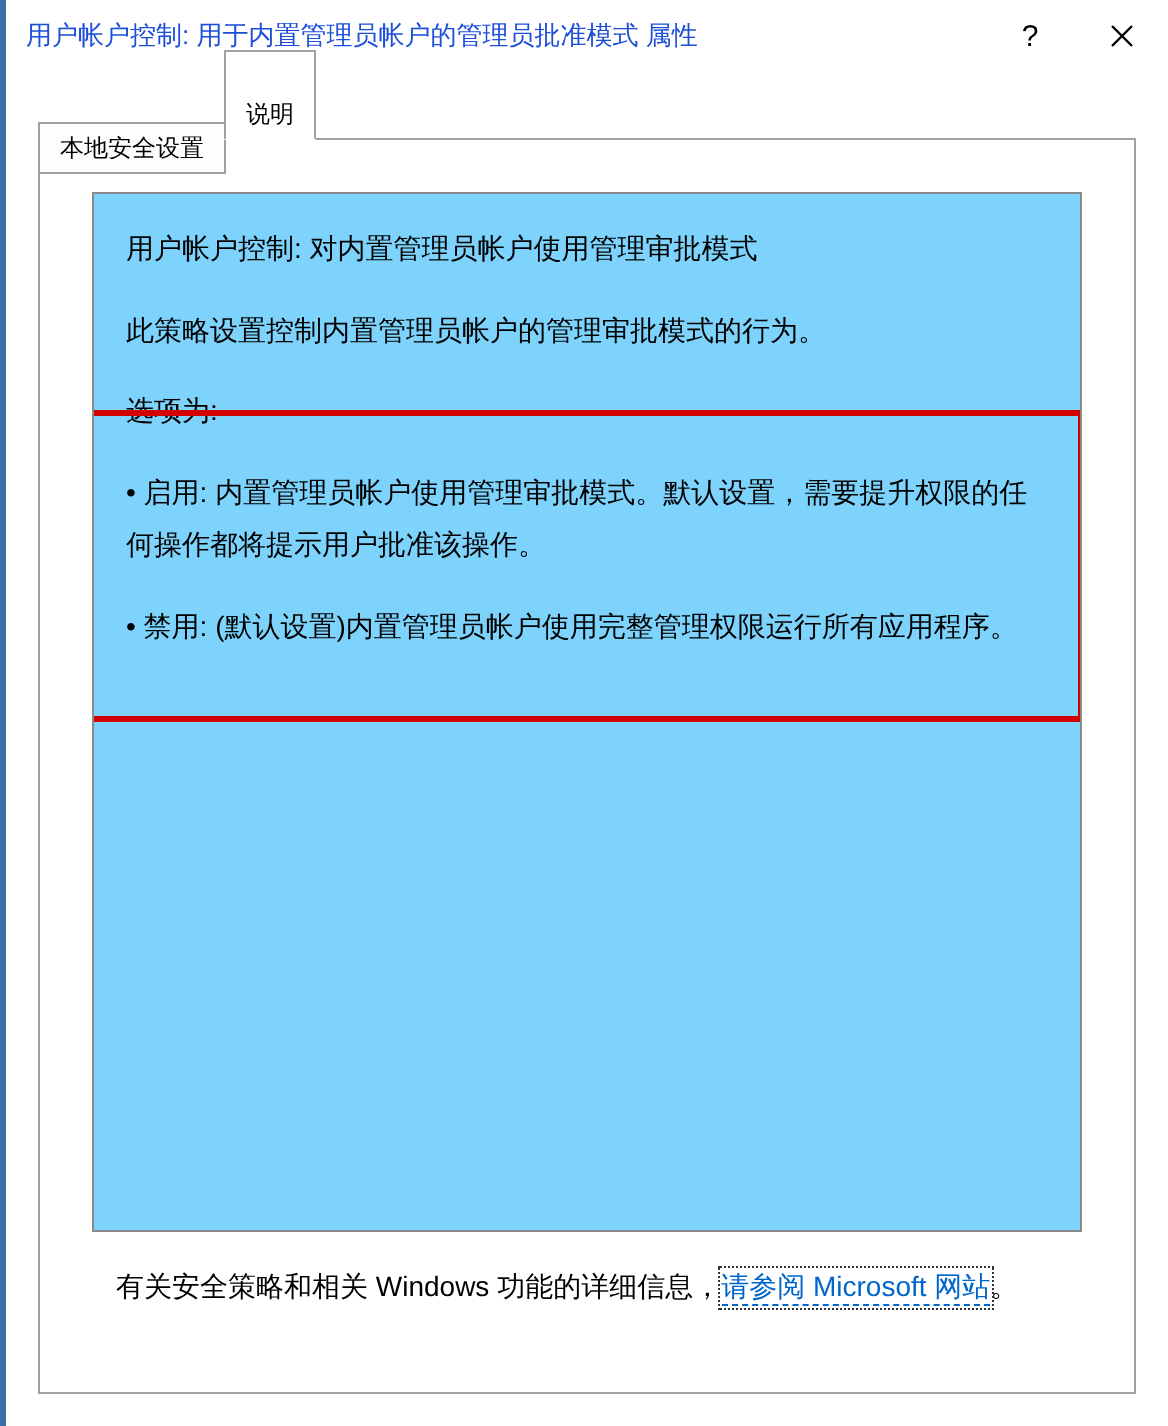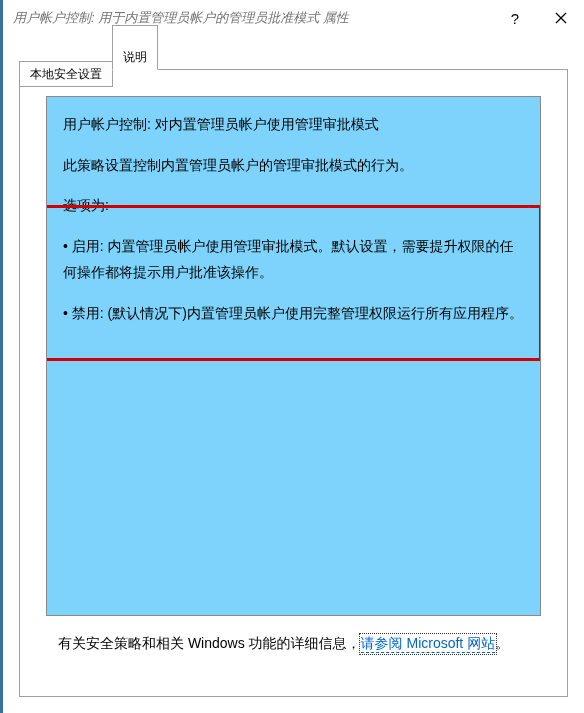--- a/index.html
+++ b/index.html
@@ -23,24 +23,23 @@
     .titlebar {
       height: 36px;
       display: flex;
       align-items: center;
       padding: 0 0 0 10px;
       background: #fff;
     }
     .title-text {
       flex: 1;
       font-size: 13px;
-      color: #737373;
+      color: #1d4ed8;
       white-space: nowrap;
       overflow: hidden;
-      font-style: italic;
     }
     .tb-btn {
       width: 46px;
       height: 32px;
       display: flex;
       align-items: center;
       justify-content: center;
       font-size: 14px;
       color: #000;
       cursor: pointer;
@@ -154,21 +153,21 @@
       </div>
     </div>
 
     <div class="tabpanel">
 
       <div class="desc-box">
         <p>用户帐户控制: 对内置管理员帐户使用管理审批模式</p>
         <p>此策略设置控制内置管理员帐户的管理审批模式的行为。</p>
         <p>选项为:</p>
         <p>• 启用: 内置管理员帐户使用管理审批模式。默认设置，需要提升权限的任何操作都将提示用户批准该操作。</p>
-        <p>• 禁用: (默认情况下)内置管理员帐户使用完整管理权限运行所有应用程序。</p>
+        <p>• 禁用: (默认设置)内置管理员帐户使用完整管理权限运行所有应用程序。</p>
 
         <div class="highlight-box"></div>
       </div>
 
       <div class="footer-line">
         <span>有关安全策略和相关 Windows 功能的详细信息，</span><a class="link link-focus">请参阅 Microsoft 网站</a><span>。</span>
       </div>
 
     </div>
 

